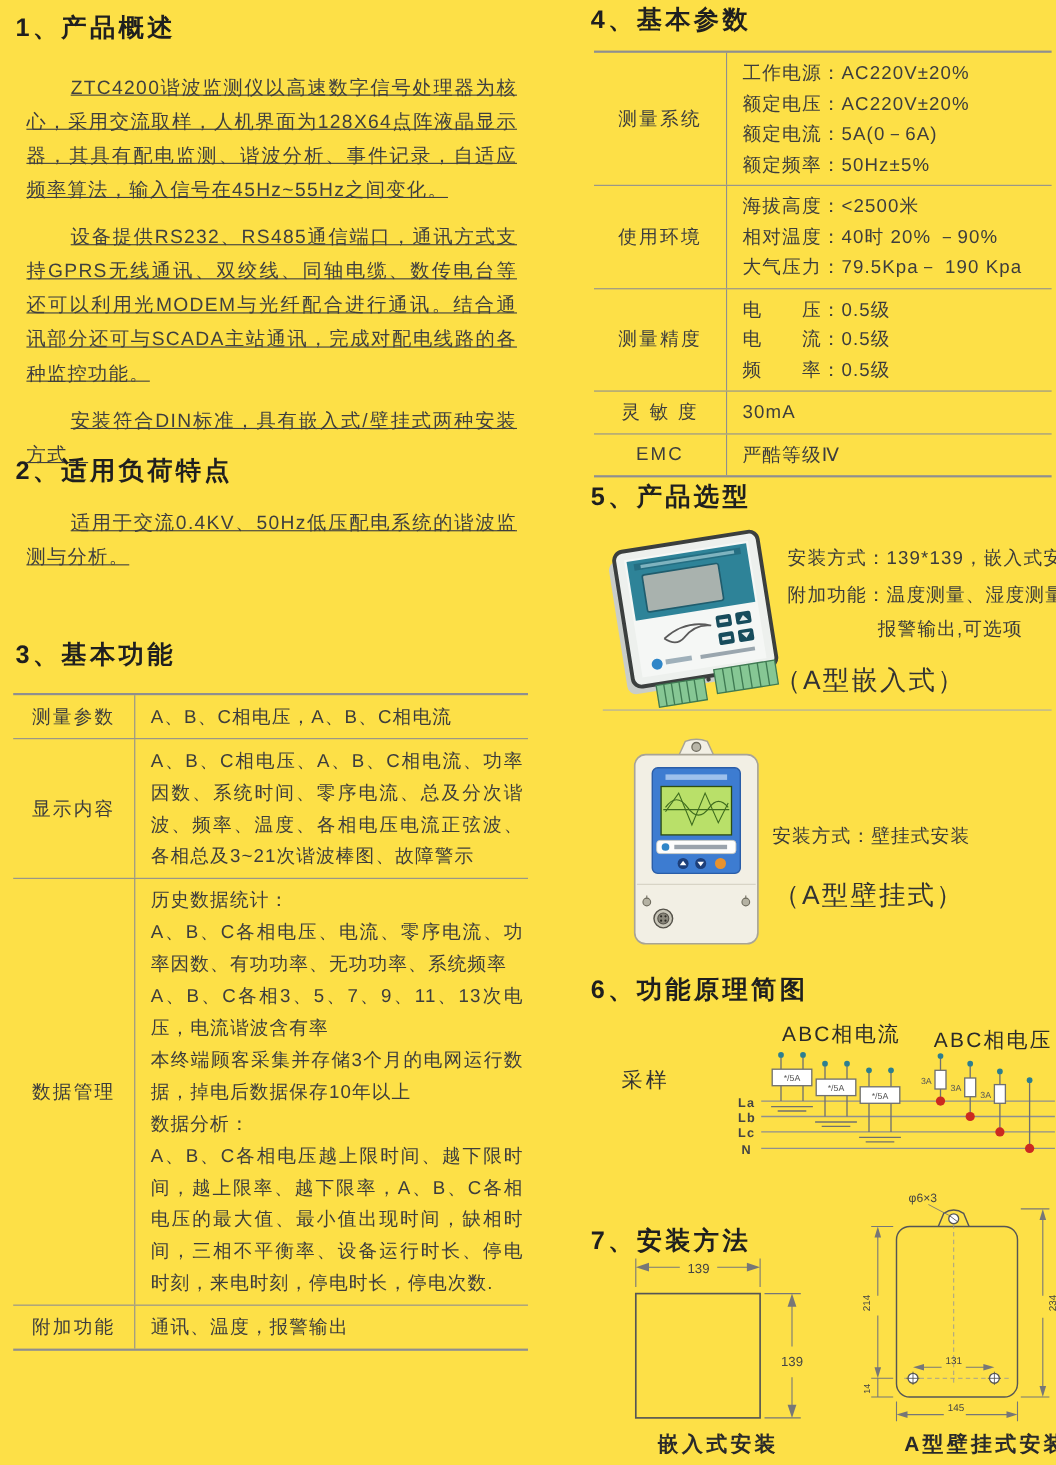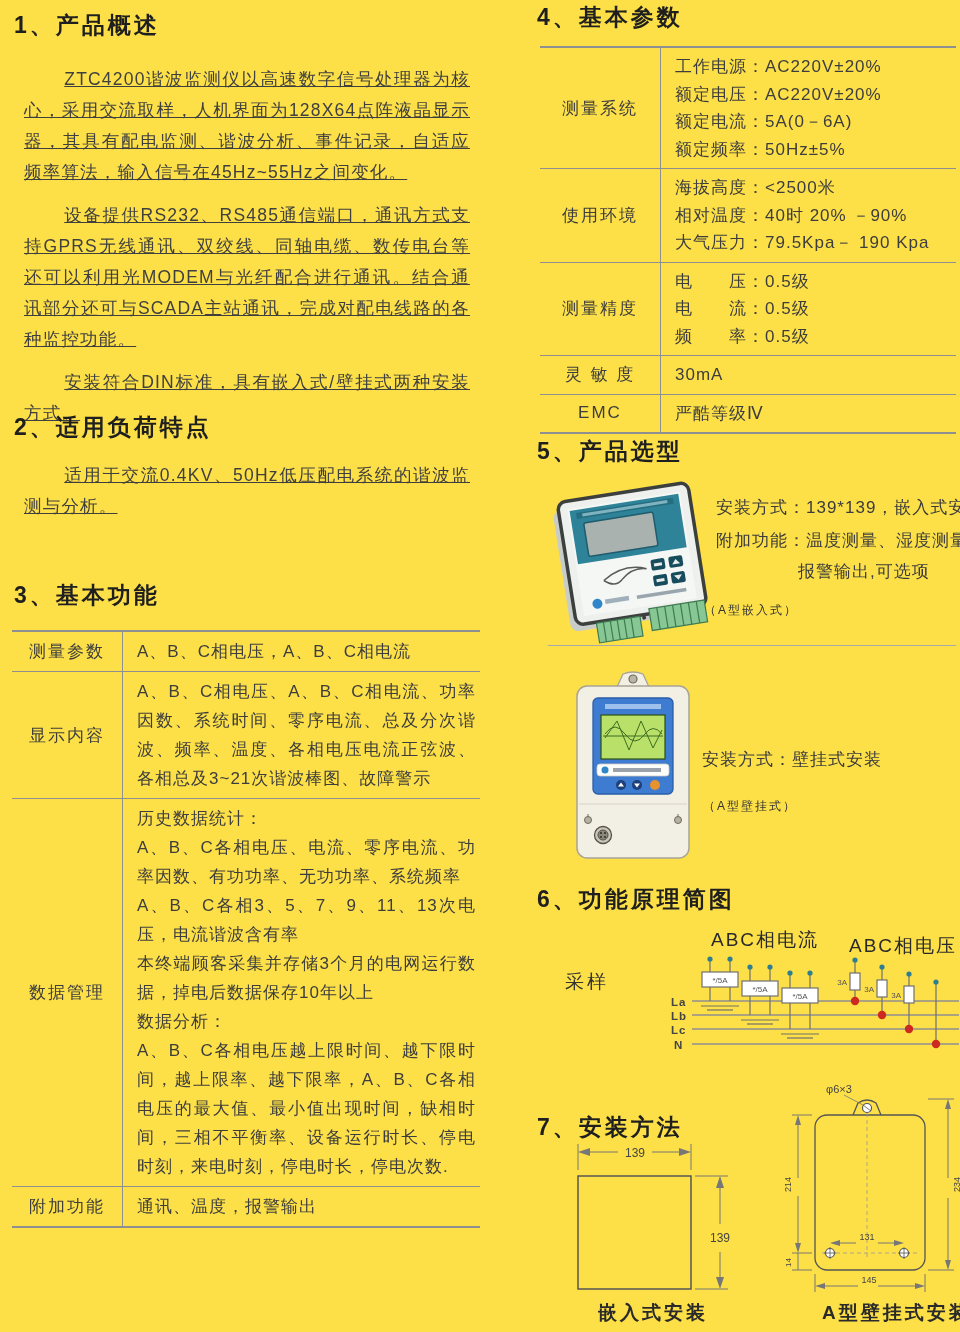--- a/index.html
+++ b/index.html
@@ -15,21 +15,21 @@
   .trow{display:flex;border-bottom:1.5px solid #8f8f8f;}
   .trow:last-child{border-bottom:none;}
   .tlabel{display:flex;align-items:center;justify-content:center;text-align:center;
           border-right:1.5px solid #8f8f8f;font-size:17px;letter-spacing:2px;color:#3d3d3d;padding:4px 2px;}
   .tbl-left .tlabel{flex:0 0 106px;}
   .tbl-right .tlabel{flex:0 0 116px;}
   .tval{flex:1;padding:5px 4px 5px 14px;font-size:17px;letter-spacing:1px;color:#3d3d3d;text-align:justify;}
   .tbl-left .tval{line-height:29px;}
   .tbl-right .tval{line-height:27.5px;}
   .ln{margin:0;}
-  .cap{position:absolute;font-size:12px;letter-spacing:2px;color:#333;white-space:nowrap;}
+  .cap{position:absolute;font-size:24px;letter-spacing:2px;color:#333;white-space:nowrap;}
   .captext{position:absolute;font-size:19px;letter-spacing:3px;color:#2a2a2a;font-weight:bold;white-space:nowrap;}
   .seltxt{position:absolute;font-size:17px;letter-spacing:1px;color:#3b3b3b;white-space:nowrap;}
   .divider{position:absolute;border-top:1.5px solid #a9a9a9;height:0;}
   svg text{font-family:"Liberation Sans","DejaVu Sans",sans-serif;}
 </style>
 </head>
 <body>
 
 <div class="page">
 

